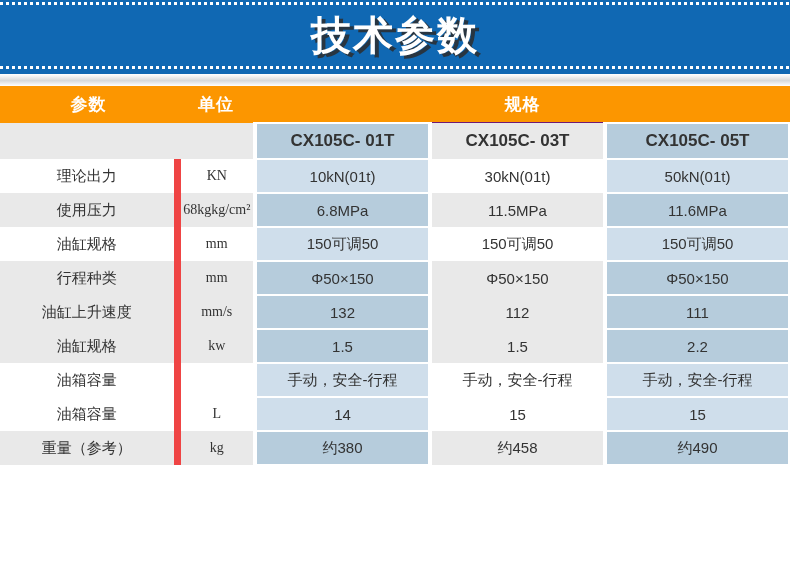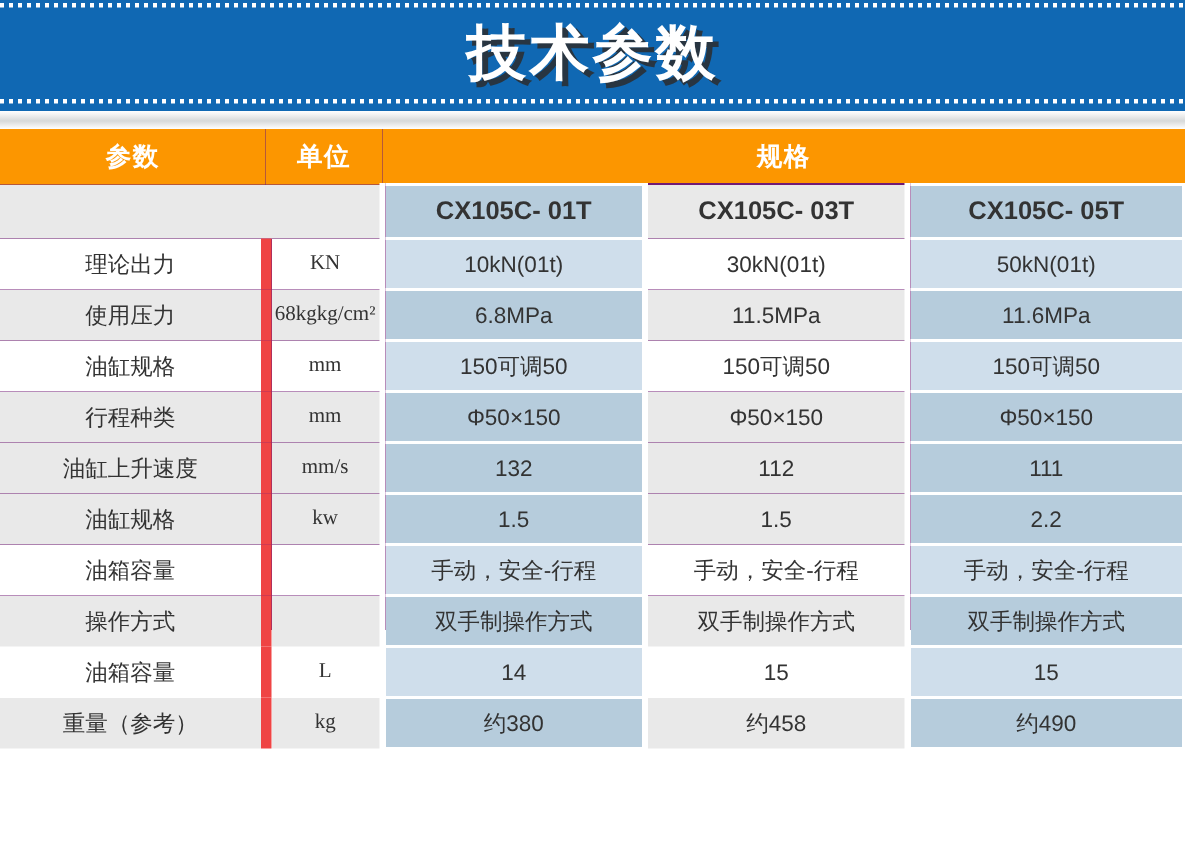--- a/index.html
+++ b/index.html
@@ -140,27 +140,20 @@
           <td class="mid">1.5</td>
           <td class="cell-blue">2.2</td>
         </tr>
         <tr class="odd">
           <td class="param">油箱容量</td>
           <td class="unit"></td>
           <td class="cell-blue">手动，安全-行程</td>
           <td class="mid">手动，安全-行程</td>
           <td class="cell-blue">手动，安全-行程</td>
         </tr>
-        <tr class="even">
-          <td class="param">操作方式</td>
-          <td class="unit"></td>
-          <td class="cell-blue">双手制操作方式</td>
-          <td class="mid">双手制操作方式</td>
-          <td class="cell-blue">双手制操作方式</td>
-        </tr>
         <tr class="odd">
           <td class="param">油箱容量</td>
           <td class="unit">L</td>
           <td class="cell-blue">14</td>
           <td class="mid">15</td>
           <td class="cell-blue">15</td>
         </tr>
         <tr class="even">
           <td class="param">重量（参考）</td>
           <td class="unit">kg</td>

